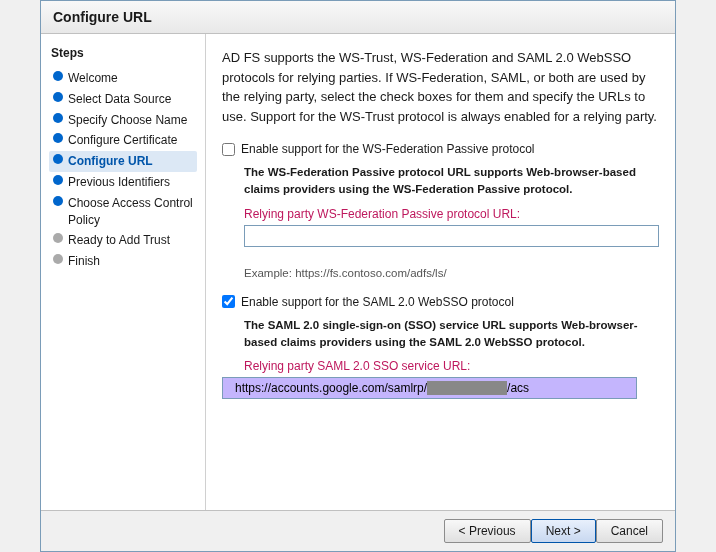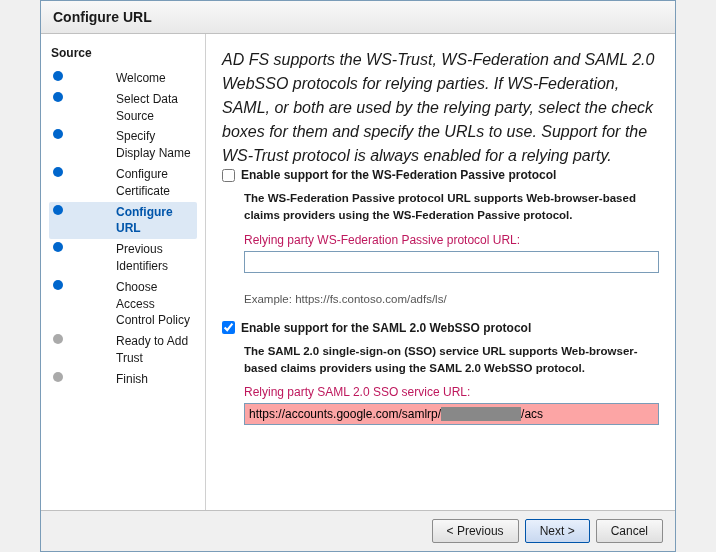--- a/index.html
+++ b/index.html
@@ -48,21 +48,20 @@
       color: #1a1a1a;
       margin-bottom: 8px;
       padding-left: 2px;
     }
     .sidebar-item {
       display: flex;
       align-items: flex-start;
       padding: 2px 4px;
       cursor: pointer;
       border-radius: 2px;
-      gap: 48px;
     }
     .sidebar-item.active {
       background: #dce8f5;
     }
     .sidebar-item .dot {
       width: 10px;
       height: 10px;
       border-radius: 50%;
       margin-top: 1px;
       margin-right: 5px;
@@ -79,41 +78,40 @@
       color: #0055aa;
       font-weight: 600;
     }
     .main-content {
       flex: 1;
       padding: 14px 16px;
       overflow-y: auto;
       background: #ffffff;
     }
     .description-text {
-      font-size: 16px;
+      font-size: 13px;
       color: #1a1a1a;
       line-height: 1.5;
-      font-style: italic;
+      margin-bottom: 16px;
     }
     .section {
       margin-bottom: 16px;
     }
     .checkbox-row {
       display: flex;
       align-items: center;
       margin-bottom: 8px;
     }
     .checkbox-row input[type="checkbox"] {
       margin-right: 6px;
       cursor: pointer;
     }
     .checkbox-label {
       font-size: 12px;
       color: #1a1a1a;
-      font-weight: bold;
     }
     .indent-text {
       margin-left: 22px;
       font-size: 11.5px;
       color: #1a1a1a;
       line-height: 1.5;
       margin-bottom: 8px;
       font-weight: bold;
     }
     .field-label {
@@ -139,21 +137,20 @@
       font-size: 11.5px;
       color: #555555;
       margin-top: 20px;
     }
     .dialog-footer {
       border-top: 1px solid #c0c0c0;
       background: #f0f0f0;
       padding: 8px 12px;
       display: flex;
       justify-content: flex-end;
-      gap: 6px;
       align-items: center;
     }
     .btn {
       height: 24px;
       padding: 0 14px;
       font-size: 12px;
       font-family: 'Segoe UI', Tahoma, Geneva, Verdana, sans-serif;
       border: 1px solid #8c8c8c;
       background: linear-gradient(to bottom, #f8f8f8, #e0e0e0);
       color: #1a1a1a;
@@ -166,33 +163,33 @@
     }
   </style>
 </head>
 <body>
 
 <div class="dialog">
   <div class="dialog-title">Configure URL</div>
   <div class="dialog-body">
 
     <div class="sidebar">
-      <div class="sidebar-title">Source</div>
+      <div class="sidebar-title">Steps</div>
 
       <div class="sidebar-item">
         <div class="dot dot-blue"></div>
         <span class="sidebar-item-label">Welcome</span>
       </div>
       <div class="sidebar-item">
         <div class="dot dot-blue"></div>
         <span class="sidebar-item-label">Select Data Source</span>
       </div>
       <div class="sidebar-item">
         <div class="dot dot-blue"></div>
-        <span class="sidebar-item-label">Specify Display Name</span>
+        <span class="sidebar-item-label">Specify Choose Name</span>
       </div>
       <div class="sidebar-item">
         <div class="dot dot-blue"></div>
         <span class="sidebar-item-label">Configure Certificate</span>
       </div>
       <div class="sidebar-item active">
         <div class="dot dot-blue"></div>
         <span class="sidebar-item-label">Configure URL</span>
       </div>
       <div class="sidebar-item">
@@ -227,21 +224,21 @@
         <p class="example-text">Example: https://fs.contoso.com/adfs/ls/</p>
       </div>
 
       <div class="section">
         <div class="checkbox-row">
           <input type="checkbox" id="saml-checkbox" checked="" style="">
           <label class="checkbox-label" for="saml-checkbox">Enable support for the SAML 2.0 WebSSO protocol</label>
         </div>
         <p class="indent-text">The SAML 2.0 single-sign-on (SSO) service URL supports Web-browser-based claims providers using the SAML 2.0 WebSSO protocol.</p>
         <p class="field-label">Relying party SAML 2.0 SSO service URL:</p>
-        <div style="margin-left: 22px; width: calc(100% - 22px); height: 22px; border: 1px solid rgb(122, 156, 184); background: #fca5a5; display: flex; align-items: center; padding: 2px 4px; font-size: 12px;">
+        <div style="width: calc(100% - 22px); height: 22px; border: 1px solid rgb(122, 156, 184); background: #c4b5fd; display: flex; align-items: center; padding: 2px 12px; font-size: 12px;">
             <span>https://accounts.google.com/samlrp/</span>
             <span style="background: rgb(136, 136, 136); color: rgb(136, 136, 136); display: inline-block; min-width: 80px; height: 14px;">            </span>
             <span>/acs</span>
           </div>
       </div>
     </div>
   </div>
 
   <div class="dialog-footer">
     <button class="btn">&lt; Previous</button>

